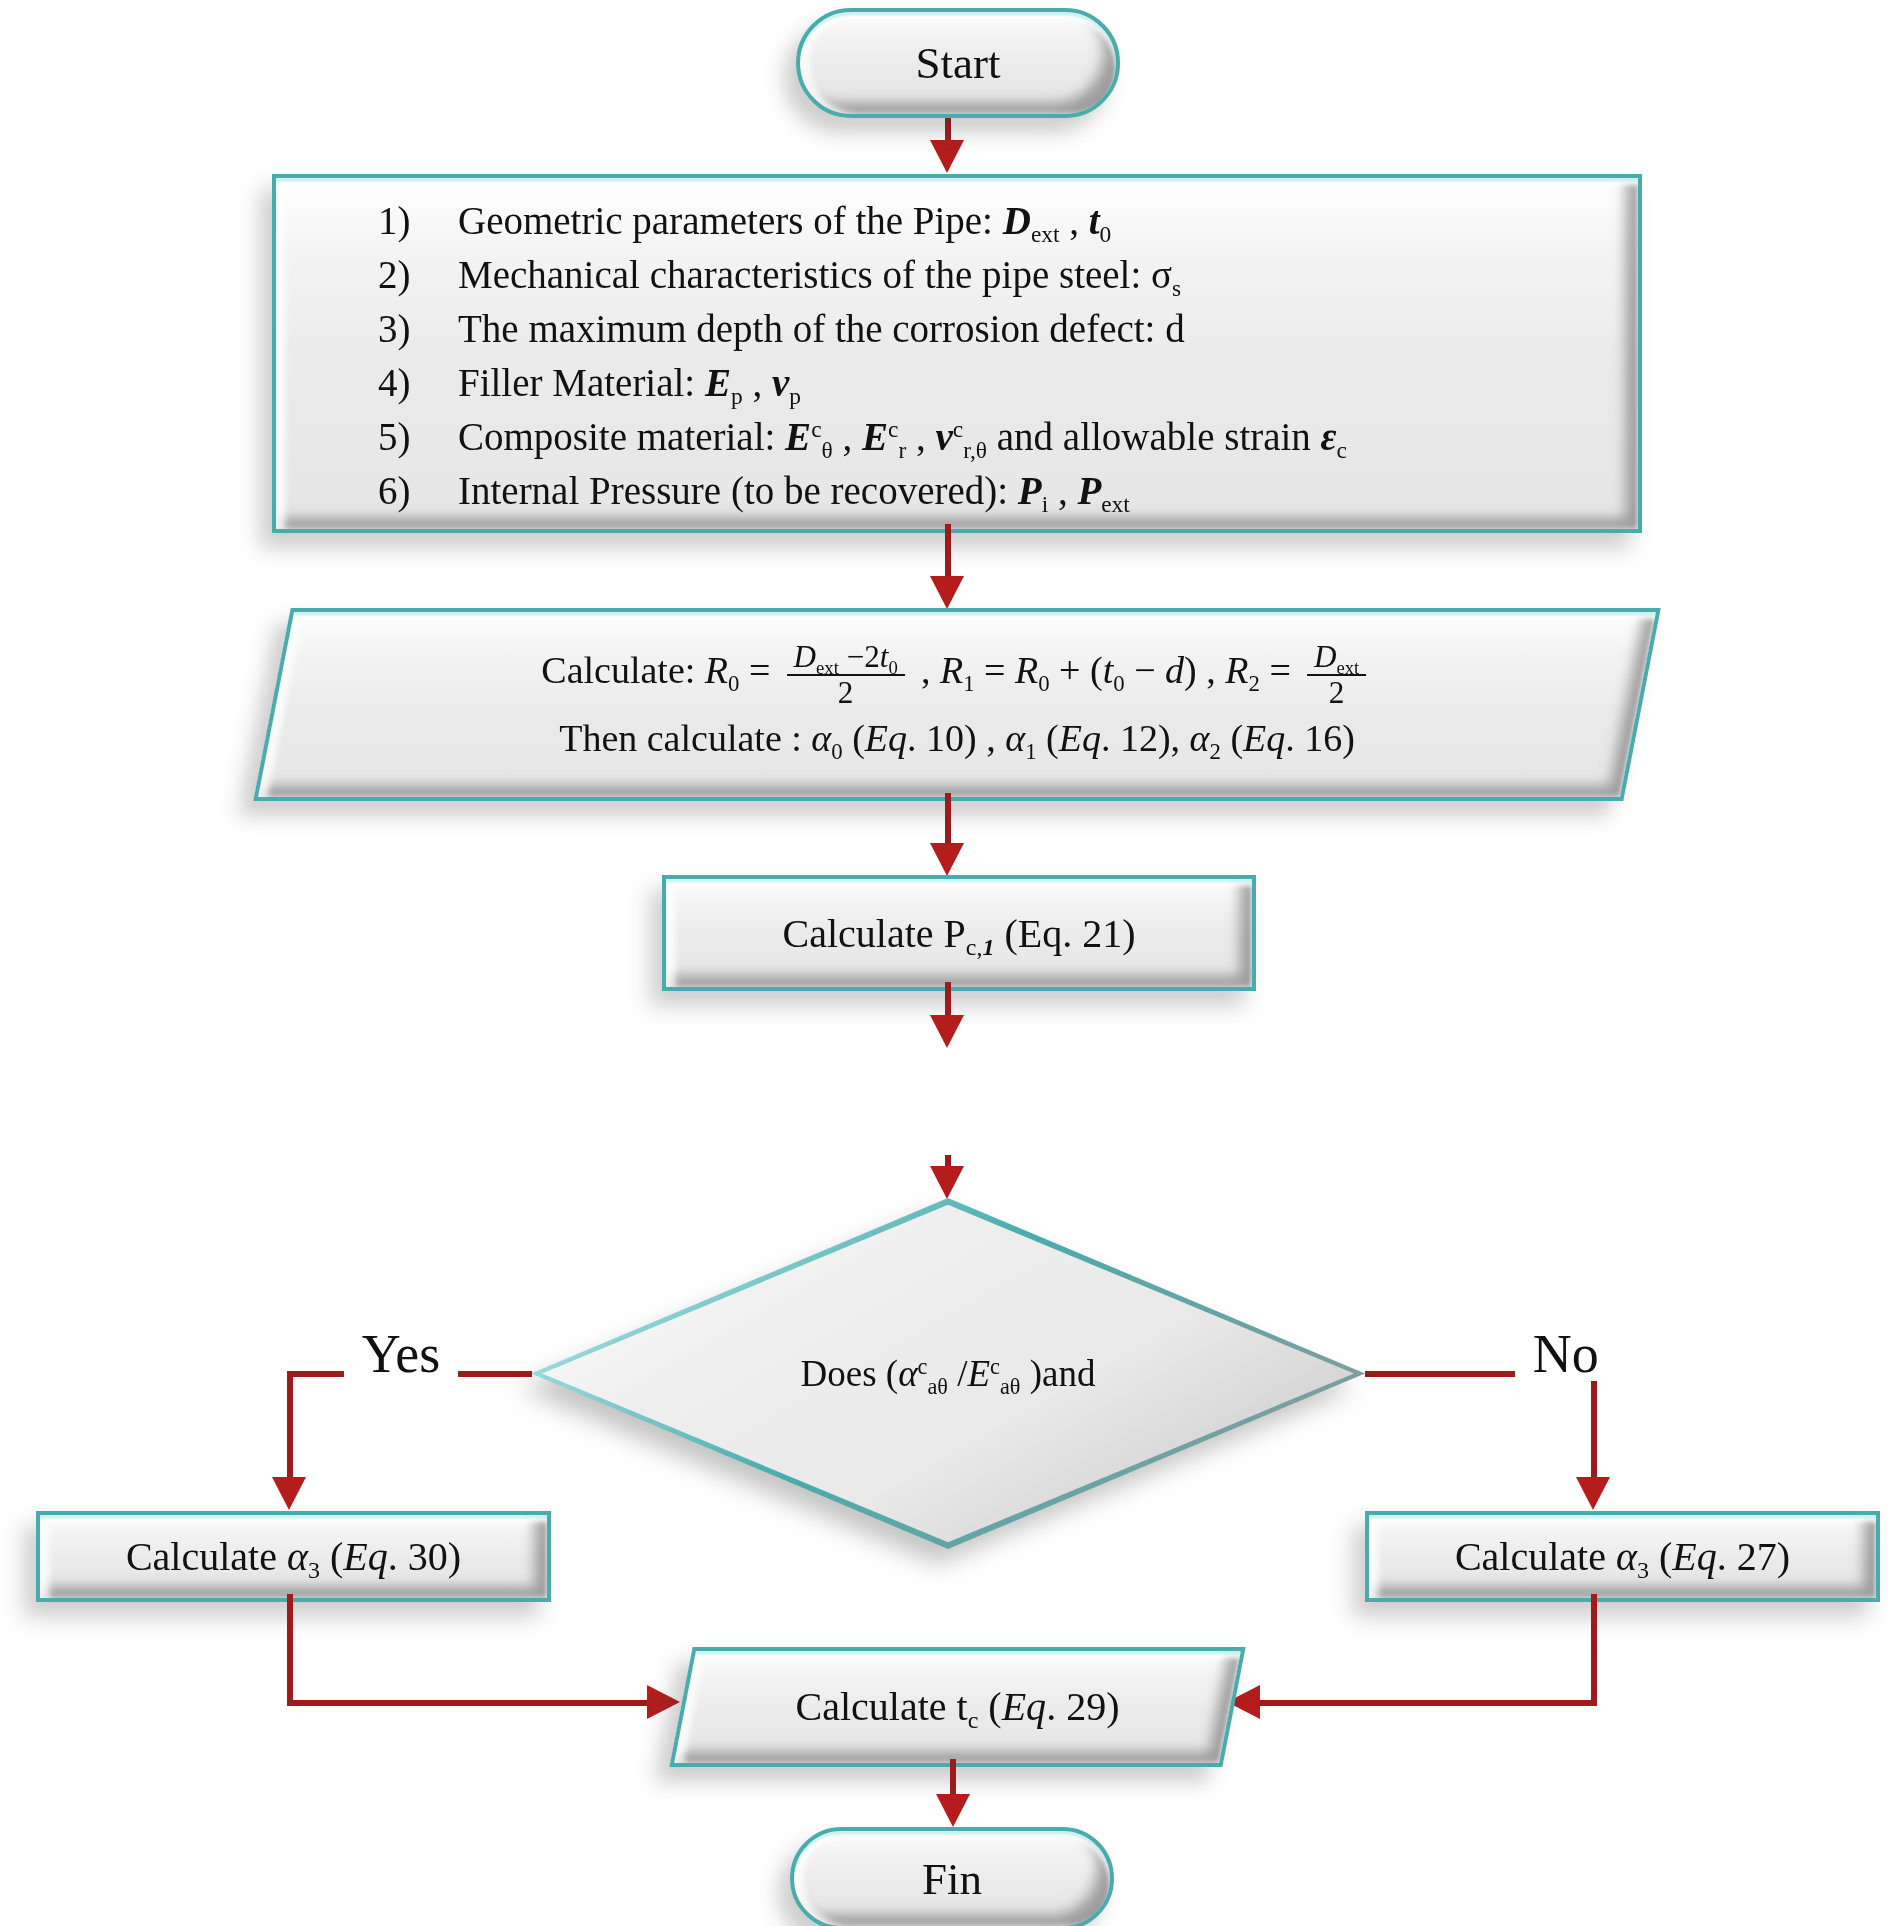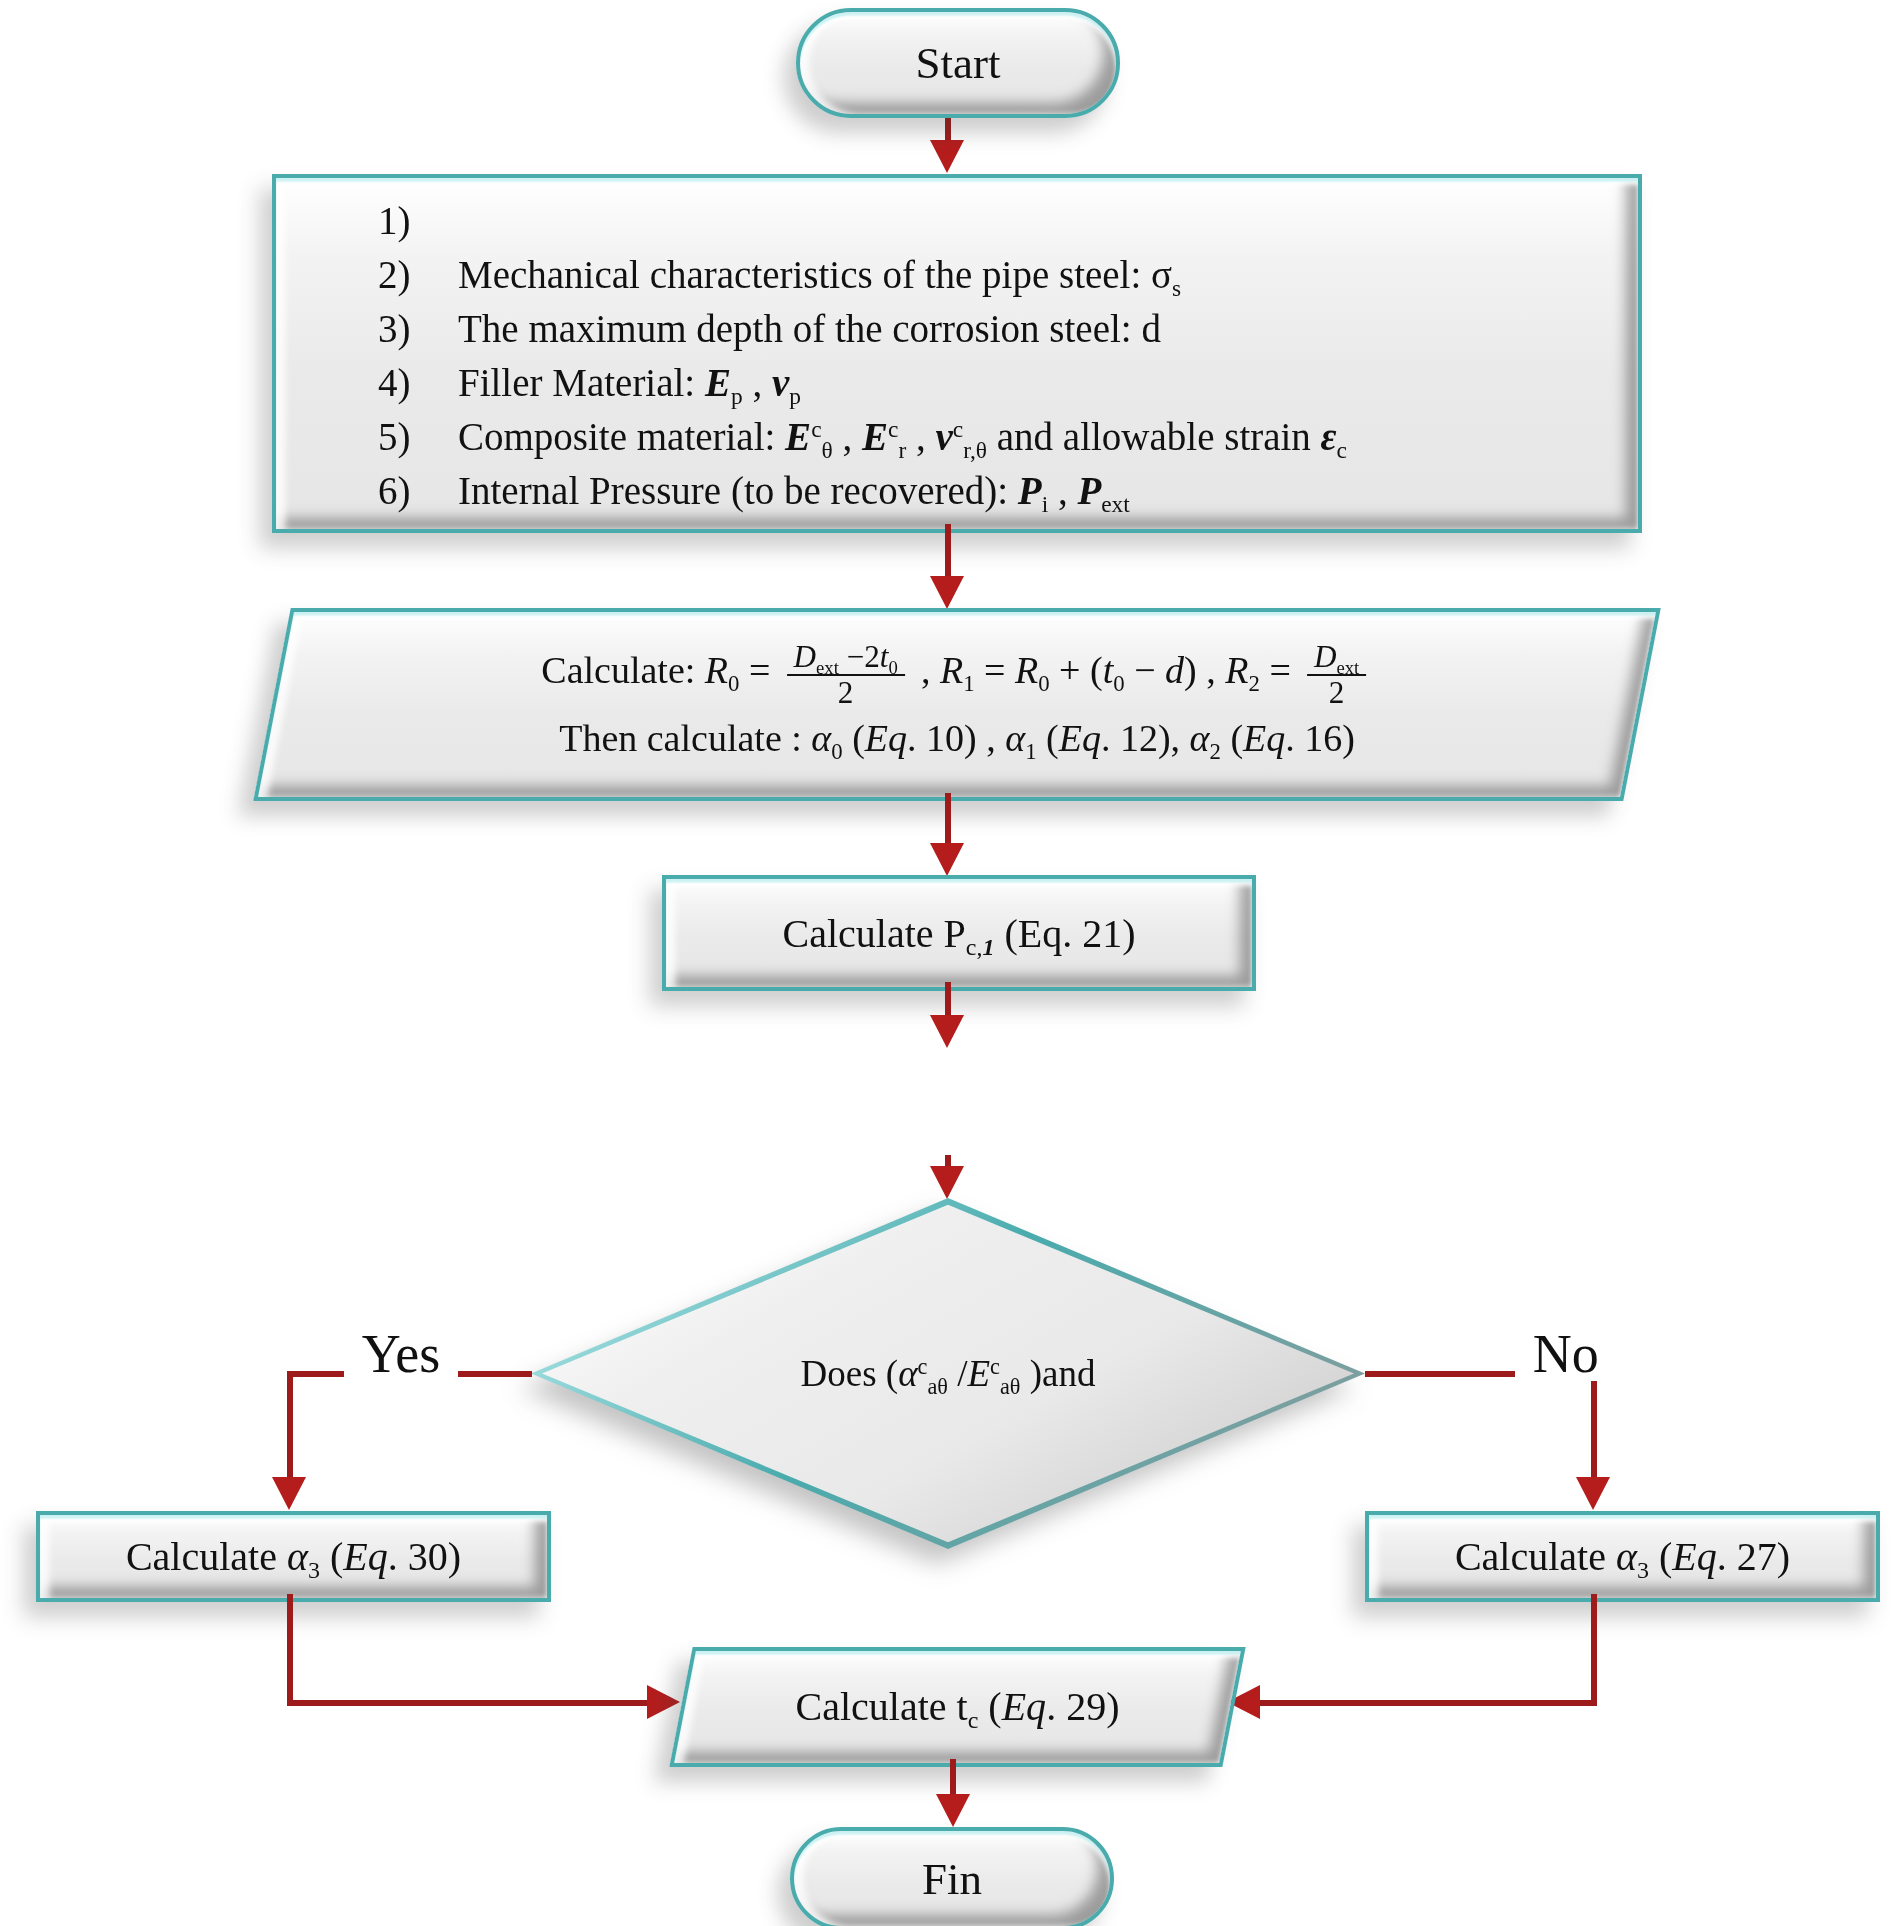--- a/index.html
+++ b/index.html
@@ -77,28 +77,29 @@
   <div class="ah down" style="left:930px;top:140px;"></div>
 
   <div class="n3 pill" style="left:796px;top:8.2px;width:316px;height:102px;">
     <span>Start</span>
   </div>
 
   <div class="n3" style="left:272px;top:174px;width:1362px;height:351px;">
     <div class="list">
       <div class="li">
           <span class="num">1)</span>
+          <span class="txt">Geometric parameters of the Pipe: <b class="bi">D</b><sub>ext</sub> , <b class="bi">t</b><sub>0</sub></span>
         </div>
       <div class="li">
           <span class="num">2)</span>
           <span class="txt">Mechanical characteristics of the pipe steel: σ<sub>s</sub></span>
         </div>
       <div class="li">
           <span class="num">3)</span>
-          <span class="txt">The maximum depth of the corrosion steel: d</span>
+          <span class="txt">The maximum depth of the corrosion defect: d</span>
         </div>
       <div class="li">
           <span class="num">4)</span>
           <span class="txt">Filler Material: <b class="bi">E</b><sub>p</sub> , <b class="bi">ν</b><sub>p</sub></span>
         </div>
       <div class="li">
           <span class="num">5)</span>
           <span class="txt">Composite material:  <b class="bi">E</b><sup>c</sup><sub>θ</sub> , <b class="bi">E</b><sup>c</sup><sub>r</sub> , <b class="bi">ν</b><sup>c</sup><sub>r,θ</sub> and allowable strain <b class="bi">ε</b><sub>c</sub></span>
         </div>
       <div class="li">

